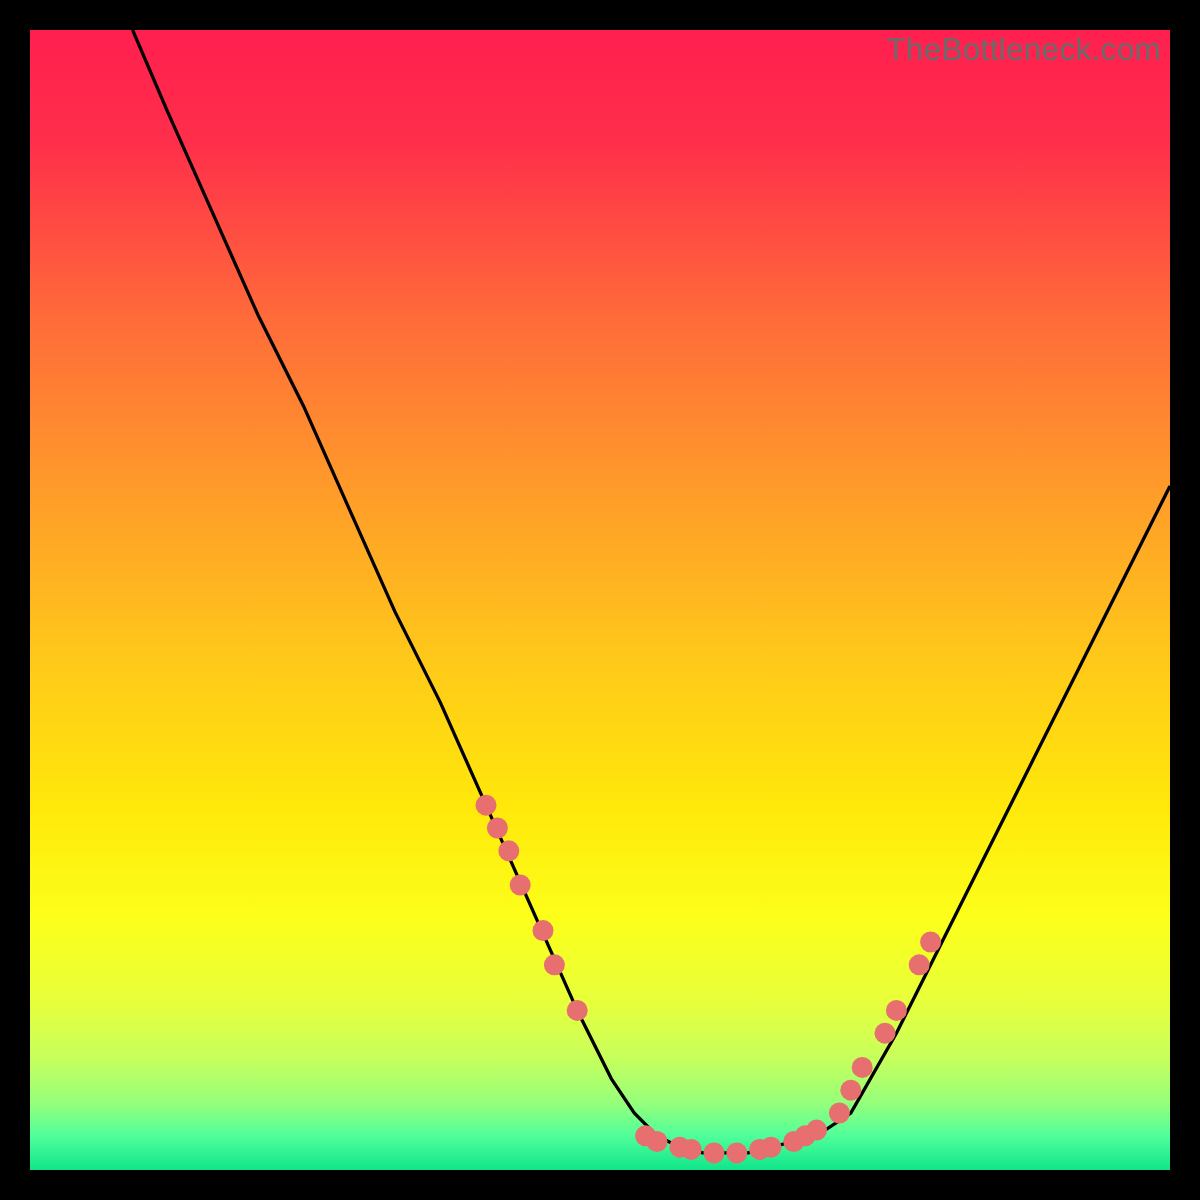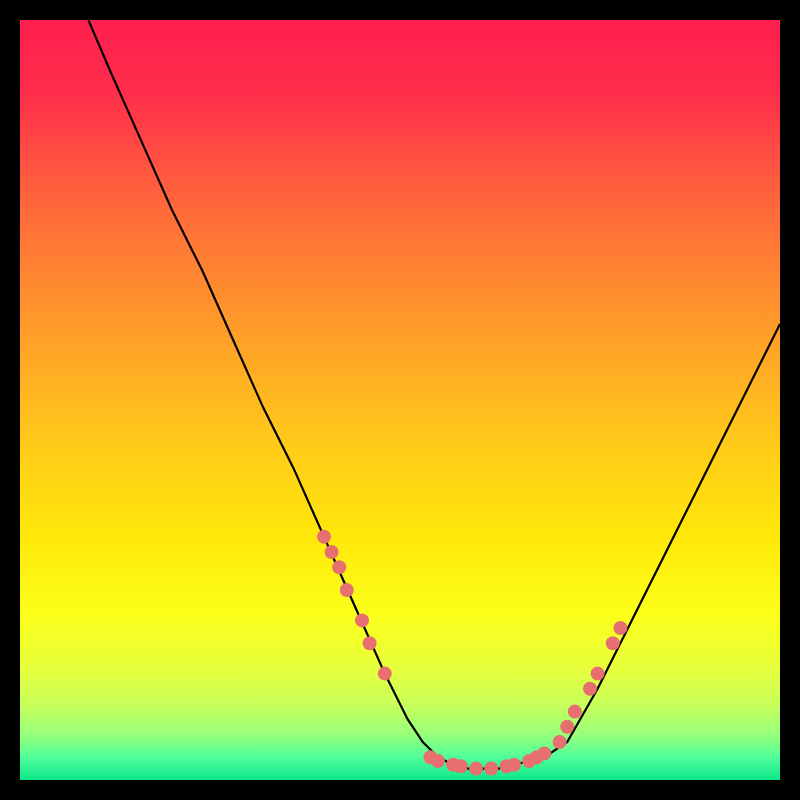--- a/index.html
+++ b/index.html
@@ -80,13 +80,14 @@
         <circle cx="524.4" cy="733.4" r="7" fill="#e76f6f"></circle>
         <circle cx="539.6" cy="722.0" r="7" fill="#e76f6f"></circle>
         <circle cx="547.2" cy="706.8" r="7" fill="#e76f6f"></circle>
         <circle cx="554.8" cy="691.6" r="7" fill="#e76f6f"></circle>
         <circle cx="570.0" cy="668.8" r="7" fill="#e76f6f"></circle>
         <circle cx="577.6" cy="653.6" r="7" fill="#e76f6f"></circle>
         <circle cx="592.8" cy="623.2" r="7" fill="#e76f6f"></circle>
         <circle cx="600.4" cy="608.0" r="7" fill="#e76f6f"></circle>
       </g>
   </svg>
+  <div class="watermark">TheBottleneck.com</div>
 </div>
 
 </body></html>

